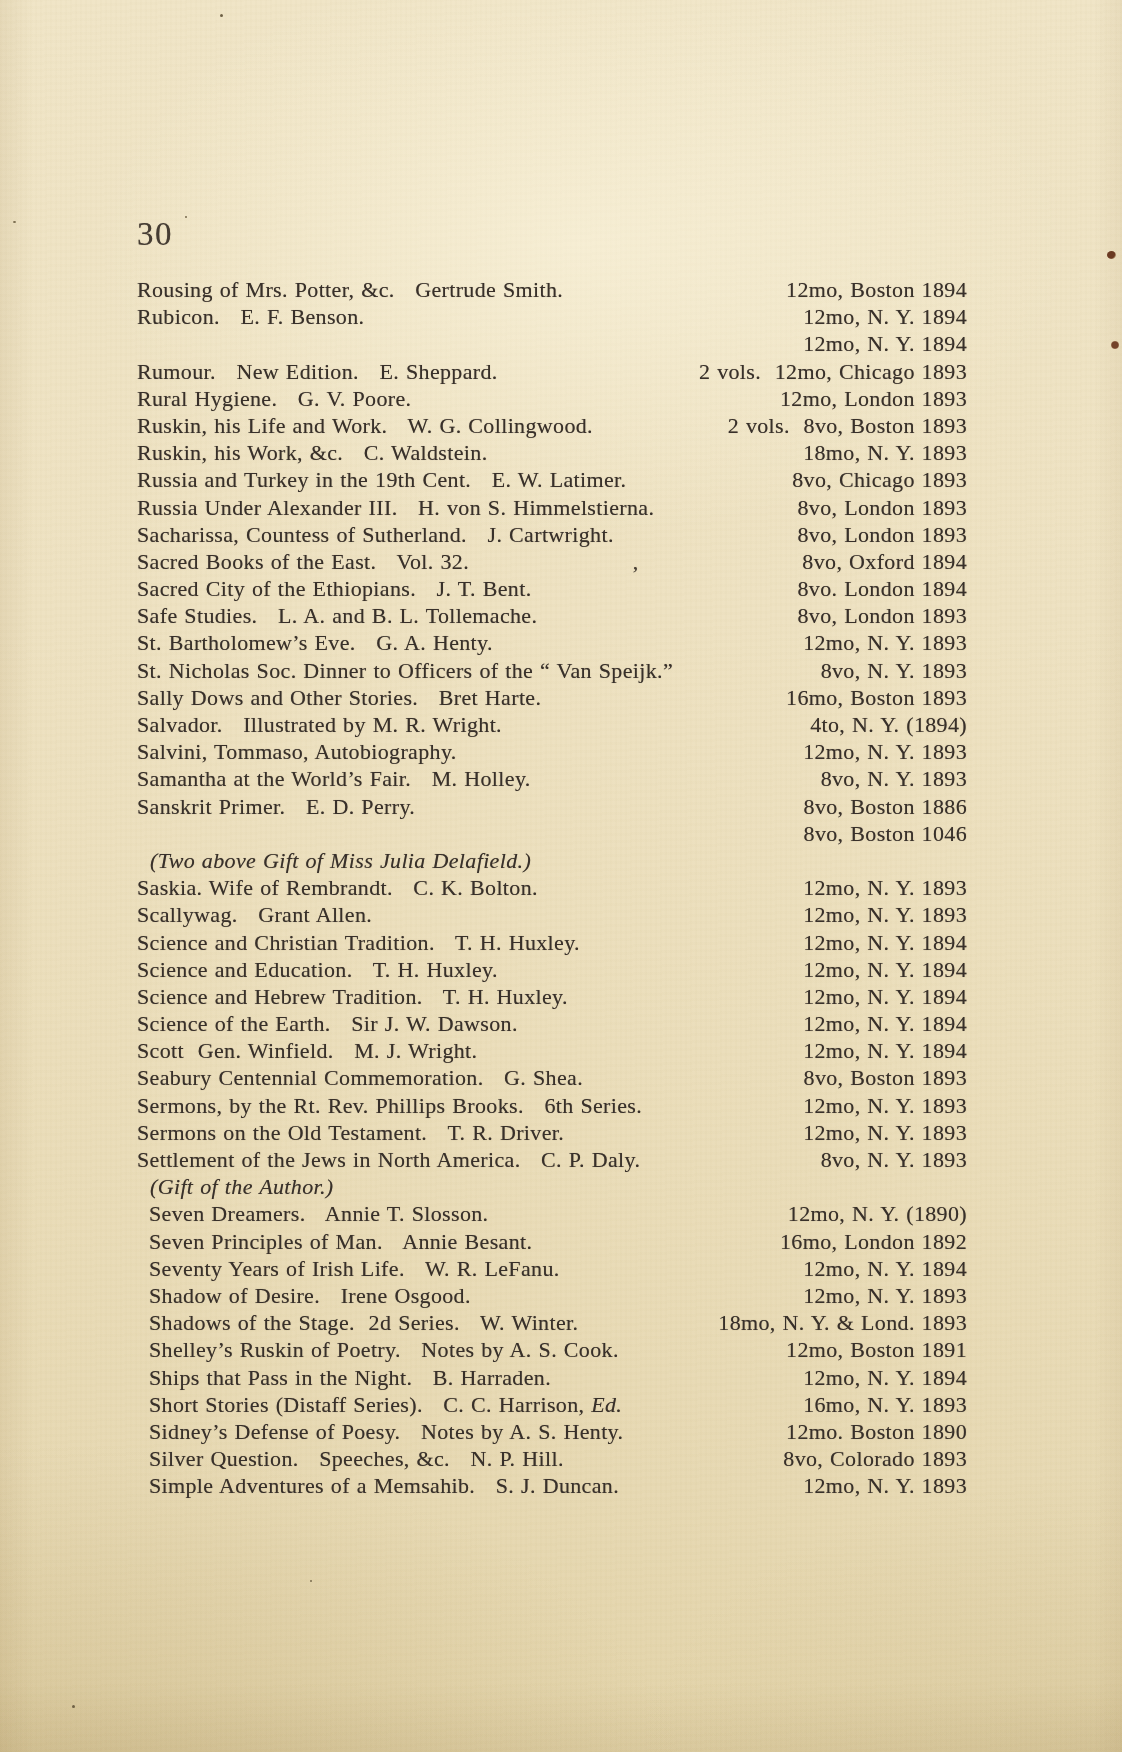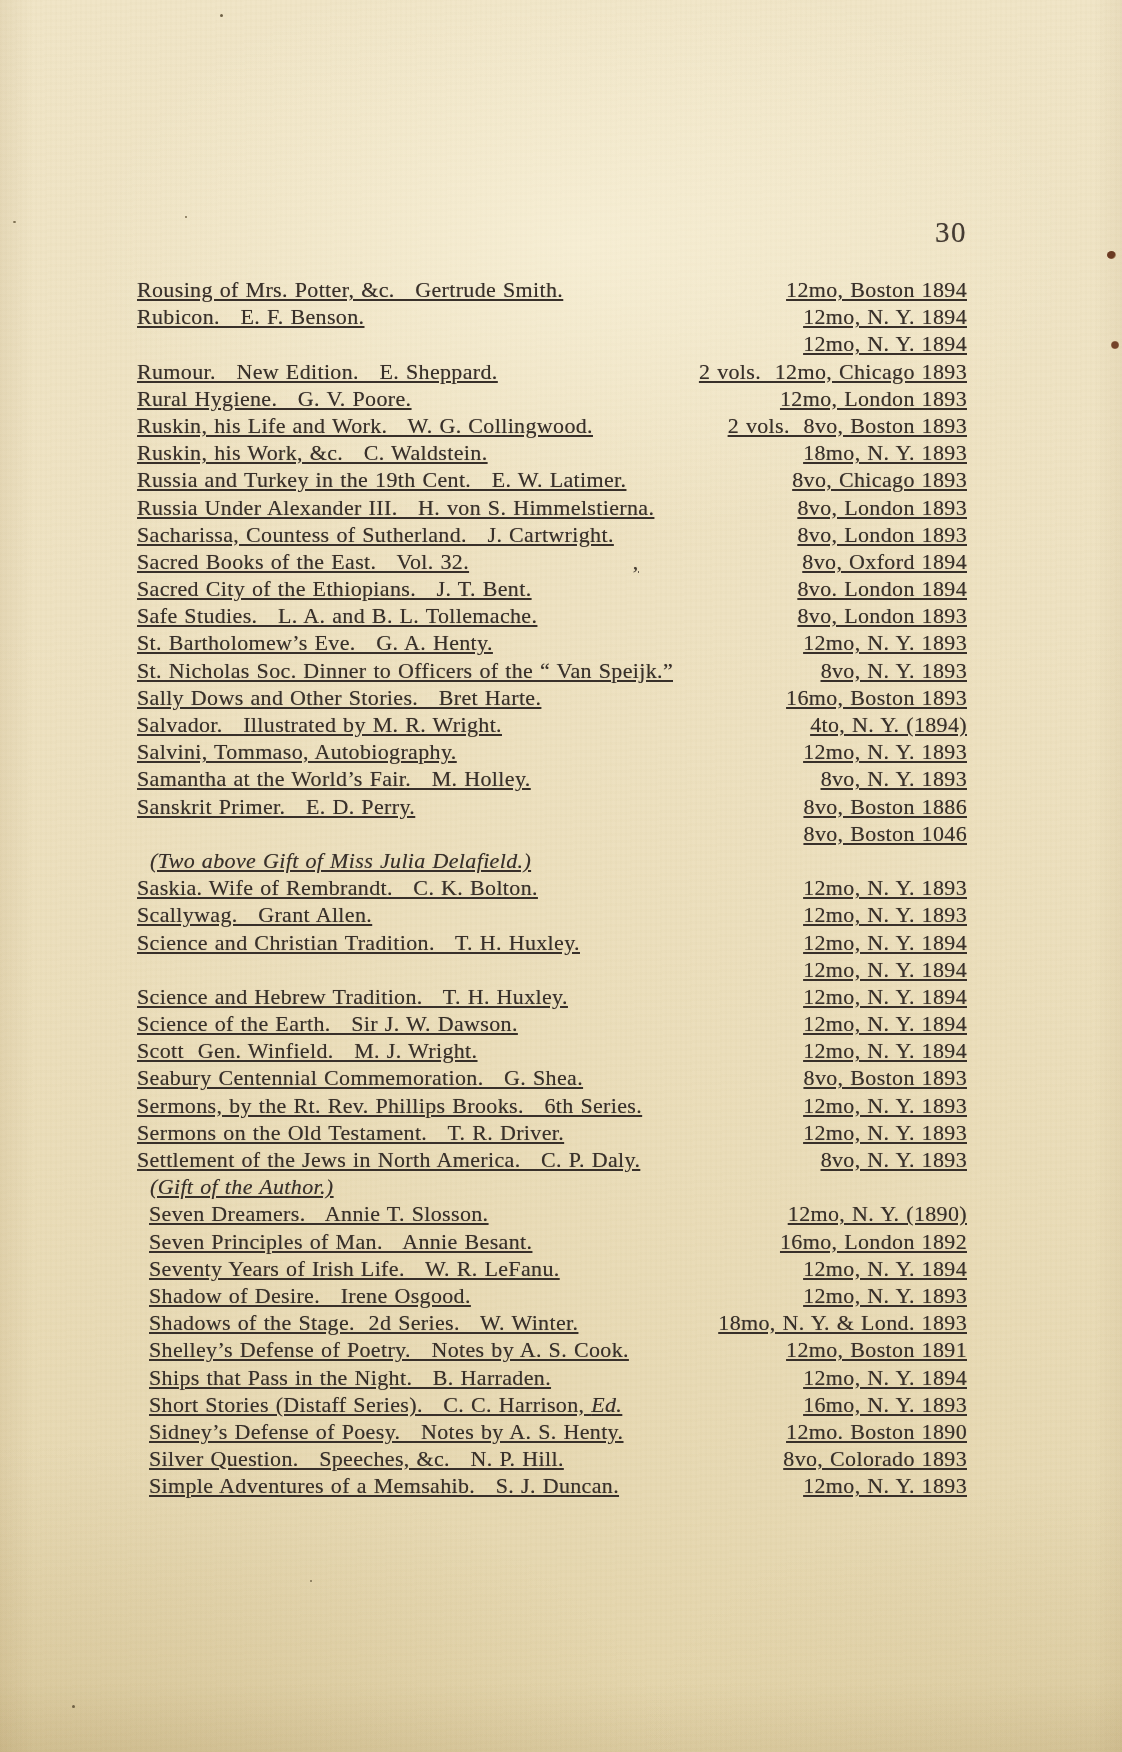--- a/index.html
+++ b/index.html
@@ -15,31 +15,31 @@
       radial-gradient(ellipse 700px 400px at 100% 100%, rgba(146,118,60,0.10), rgba(146,118,60,0) 70%),
       linear-gradient(90deg, rgba(140,110,60,0.10), rgba(140,110,60,0) 3%),
       linear-gradient(270deg, rgba(140,110,60,0.08), rgba(140,110,60,0) 2.5%),
       linear-gradient(0deg, rgba(140,110,60,0.10), rgba(140,110,60,0) 4%),
       repeating-linear-gradient(90deg, rgba(120,95,50,0.016) 0 2px, rgba(255,255,255,0.012) 2px 5px),
       repeating-linear-gradient(178deg, rgba(120,95,50,0.012) 0 3px, rgba(255,255,240,0.012) 3px 7px),
       linear-gradient(180deg, #f0e5c6 0%, #eee2c1 35%, #ebdeba 60%, #e7d9b2 85%, #e3d4a9 100%);
   }
   .pageno{
     position:absolute;top:216px;left:137px;width:830px;
-    text-align:right;font-size:29px;letter-spacing:1.5px;color:#453c33;
+    text-align:left;font-size:33px;letter-spacing:1.5px;color:#453c33;
     text-shadow:0 0 0.7px rgba(58,48,38,0.5);
   }
   .entries{
     position:absolute;top:276px;left:137px;width:830px;
     font-size:22px;letter-spacing:0.35px;word-spacing:1px;
     text-shadow:0 0 0.7px rgba(58,48,38,0.5);
   }
   .row{
     display:flex;align-items:baseline;
-    height:27.2px;line-height:27.2px;white-space:pre;text-decoration:underline;
+    height:27.2px;line-height:27.2px;white-space:pre;
   }
   .row .left{flex:0 0 auto;}
   .row .mid{flex:1 1 auto;text-align:center;color:#453c33;}
   .row .right{flex:0 0 auto;}
   .row.indent2{padding-left:12px;gap:16px;}
   .row.note{display:block;text-align:left;font-style:italic;position:relative;left:13px;}
   .it{font-style:italic;}
   .speck{position:absolute;border-radius:50%;}
   .speck.red1{left:1107px;top:251px;width:9px;height:8px;background:radial-gradient(circle at 40% 40%, #6b3a22 0 55%, rgba(139,90,50,0.55) 75%, rgba(139,90,50,0) 100%);}
   .speck.red2{left:1111px;top:341px;width:8px;height:8px;background:radial-gradient(circle at 50% 50%, #74432a 0 55%, rgba(139,90,50,0.5) 78%, rgba(139,90,50,0) 100%);}
@@ -73,35 +73,35 @@
       <div class="row"><span class="left"><span>Sally Dows and Other Stories.   Bret Harte.</span></span><span class="mid"></span><span class="right">16mo, Boston 1893</span></div>
       <div class="row"><span class="left"><span>Salvador.   Illustrated by M. R. Wright.</span></span><span class="mid"></span><span class="right">4to, N. Y. (1894)</span></div>
       <div class="row"><span class="left"><span>Salvini, Tommaso, Autobiography.</span></span><span class="mid"></span><span class="right">12mo, N. Y. 1893</span></div>
       <div class="row"><span class="left"><span>Samantha at the World’s Fair.   M. Holley.</span></span><span class="mid"></span><span class="right">8vo, N. Y. 1893</span></div>
       <div class="row"><span class="left"><span>Sanskrit Primer.   E. D. Perry.</span></span><span class="mid"></span><span class="right">8vo, Boston 1886</span></div>
       <div class="row"><span class="mid"></span><span class="right">8vo, Boston 1046</span></div>
       <div class="row note"><span>(Two above Gift of Miss Julia Delafield.)</span></div>
       <div class="row"><span class="left"><span>Saskia. Wife of Rembrandt.   C. K. Bolton.</span></span><span class="mid"></span><span class="right">12mo, N. Y. 1893</span></div>
       <div class="row"><span class="left"><span>Scallywag.   Grant Allen.</span></span><span class="mid"></span><span class="right">12mo, N. Y. 1893</span></div>
       <div class="row"><span class="left"><span>Science and Christian Tradition.   T. H. Huxley.</span></span><span class="mid"></span><span class="right">12mo, N. Y. 1894</span></div>
-      <div class="row"><span class="mid"></span><span class="right">12mo, N. Y. 1894</span></div>
+      <div class="row"><span class="left"><span>Science and Education.   T. H. Huxley.</span></span><span class="mid"></span><span class="right">12mo, N. Y. 1894</span></div>
       <div class="row"><span class="left"><span>Science and Hebrew Tradition.   T. H. Huxley.</span></span><span class="mid"></span><span class="right">12mo, N. Y. 1894</span></div>
       <div class="row"><span class="left"><span>Science of the Earth.   Sir J. W. Dawson.</span></span><span class="mid"></span><span class="right">12mo, N. Y. 1894</span></div>
       <div class="row"><span class="left"><span>Scott  Gen. Winfield.   M. J. Wright.</span></span><span class="mid"></span><span class="right">12mo, N. Y. 1894</span></div>
       <div class="row"><span class="left"><span>Seabury Centennial Commemoration.   G. Shea.</span></span><span class="mid"></span><span class="right">8vo, Boston 1893</span></div>
       <div class="row"><span class="left"><span>Sermons, by the Rt. Rev. Phillips Brooks.   6th Series.</span></span><span class="mid"></span><span class="right">12mo, N. Y. 1893</span></div>
       <div class="row"><span class="left"><span>Sermons on the Old Testament.   T. R. Driver.</span></span><span class="mid"></span><span class="right">12mo, N. Y. 1893</span></div>
       <div class="row"><span class="left"><span>Settlement of the Jews in North America.   C. P. Daly.</span></span><span class="mid"></span><span class="right">8vo, N. Y. 1893</span></div>
       <div class="row note"><span>(Gift of the Author.)</span></div>
       <div class="row indent2"><span class="left"><span>Seven Dreamers.   Annie T. Slosson.</span></span><span class="mid"></span><span class="right">12mo, N. Y. (1890)</span></div>
       <div class="row indent2"><span class="left"><span>Seven Principles of Man.   Annie Besant.</span></span><span class="mid"></span><span class="right">16mo, London 1892</span></div>
       <div class="row indent2"><span class="left"><span>Seventy Years of Irish Life.   W. R. LeFanu.</span></span><span class="mid"></span><span class="right">12mo, N. Y. 1894</span></div>
       <div class="row indent2"><span class="left"><span>Shadow of Desire.   Irene Osgood.</span></span><span class="mid"></span><span class="right">12mo, N. Y. 1893</span></div>
       <div class="row indent2"><span class="left"><span>Shadows of the Stage.  2d Series.   W. Winter.</span></span><span class="mid"></span><span class="right">18mo, N. Y. &amp; Lond. 1893</span></div>
-      <div class="row indent2"><span class="left"><span>Shelley’s Defense of Poetry.   Notes by A. S. Cook.</span></span><span class="mid"></span><span class="right">12mo, Boston 1891</span></div>
+      <div class="row indent2"><span class="left"><span>Shelley’s Ruskin of Poetry.   Notes by A. S. Cook.</span></span><span class="mid"></span><span class="right">12mo, Boston 1891</span></div>
       <div class="row indent2"><span class="left"><span>Ships that Pass in the Night.   B. Harraden.</span></span><span class="mid"></span><span class="right">12mo, N. Y. 1894</span></div>
       <div class="row indent2"><span class="left"><span>Short Stories (Distaff Series).   C. C. Harrison, </span><span class="it">Ed.</span></span><span class="mid"></span><span class="right">16mo, N. Y. 1893</span></div>
       <div class="row indent2"><span class="left"><span>Sidney’s Defense of Poesy.   Notes by A. S. Henty.</span></span><span class="mid"></span><span class="right">12mo. Boston 1890</span></div>
       <div class="row indent2"><span class="left"><span>Silver Question.   Speeches, &amp;c.   N. P. Hill.</span></span><span class="mid"></span><span class="right">8vo, Colorado 1893</span></div>
       <div class="row indent2"><span class="left"><span>Simple Adventures of a Memsahib.   S. J. Duncan.</span></span><span class="mid"></span><span class="right">12mo, N. Y. 1893</span></div>
     </div>
   <div class="speck red1"></div>
   <div class="speck red2"></div>
   <div class="speck s1"></div>
   <div class="speck s2"></div>

